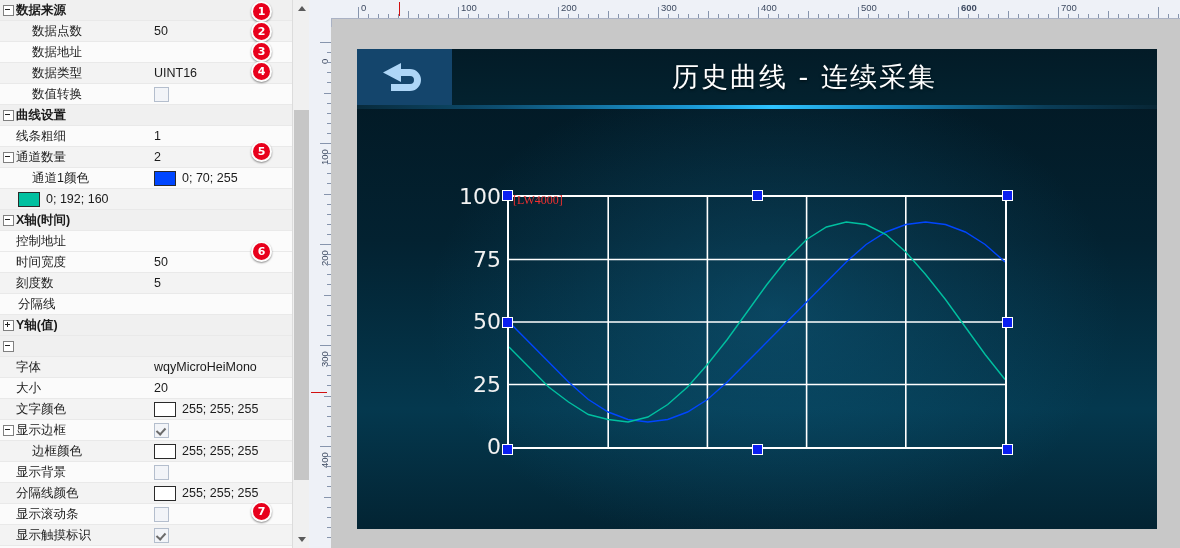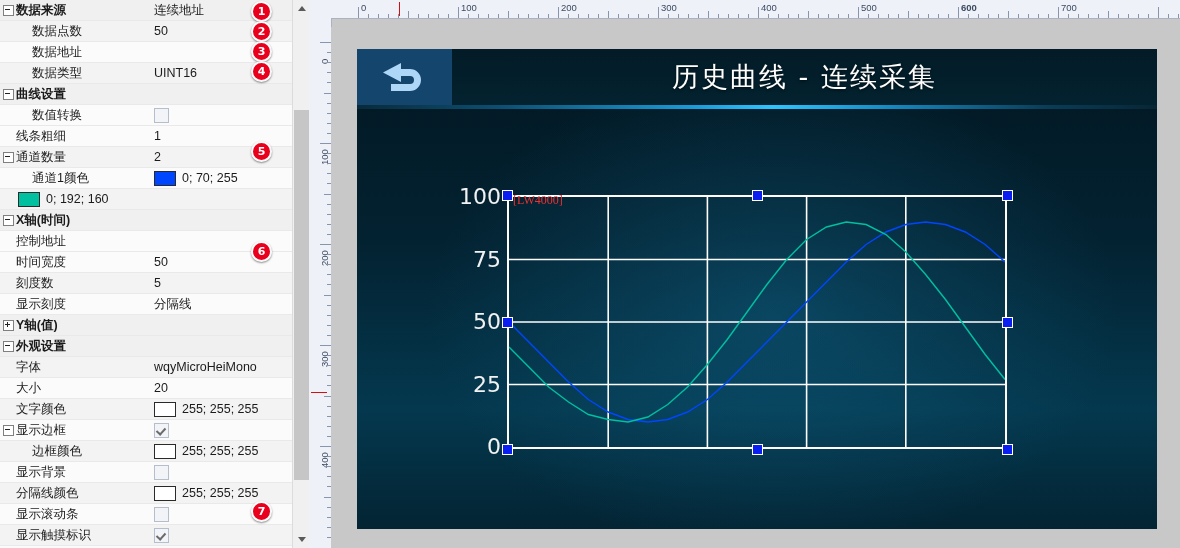--- a/index.html
+++ b/index.html
@@ -179,61 +179,58 @@
 </head>
 <body>
 
 <div id="app">
 
   <div id="prop-panel">
       <div class="badge" style="right: 20px; top: 1px;">1</div>
       <div class="prow group">
         <div class="pexp"><i></i></div>
         <div class="plabel bold">数据来源</div>
-        <div class="pvalue">
-          <span>连续地址</span>
-        </div>
       </div>
       <div class="badge" style="right: 20px; top: 21px;">2</div>
       <div class="prow alt">
         <div class="pexp"></div>
         <div class="plabel ind1">数据点数</div>
         <div class="pvalue">
           <span>50</span>
         </div>
       </div>
       <div class="badge" style="right: 20px; top: 41px;">3</div>
       <div class="prow">
         <div class="pexp"></div>
         <div class="plabel ind1">数据地址</div>
       </div>
       <div class="badge" style="right: 20px; top: 61px;">4</div>
       <div class="prow alt">
         <div class="pexp"></div>
         <div class="plabel ind1">数据类型</div>
         <div class="pvalue">
           <span>UINT16</span>
+        </div>
+      </div>
+      <div class="prow">
+        <div class="pexp"></div>
+        <div class="plabel ind1">数值转换</div>
+        <div class="pvalue">
+          <span class="cbox"></span>
         </div>
       </div>
       <div class="prow group">
         <div class="pexp"><i></i></div>
         <div class="plabel bold">曲线设置</div>
         <div class="pvalue">
           <span></span>
         </div>
       </div>
       <div class="prow">
         <div class="pexp"></div>
-        <div class="plabel ind1">数值转换</div>
-        <div class="pvalue">
-          <span class="cbox"></span>
-        </div>
-      </div>
-      <div class="prow">
-        <div class="pexp"></div>
         <div class="plabel">线条粗细</div>
         <div class="pvalue">
           <span>1</span>
         </div>
       </div>
       <div class="badge" style="right: 20px; top: 141px;">5</div>
       <div class="prow alt">
         <div class="pexp"><i></i></div>
         <div class="plabel">通道数量</div>
         <div class="pvalue">
@@ -279,35 +276,33 @@
       </div>
       <div class="prow alt">
         <div class="pexp"></div>
         <div class="plabel">刻度数</div>
         <div class="pvalue">
           <span>5</span>
         </div>
       </div>
       <div class="prow">
         <div class="pexp"></div>
-        <div class="plabel">显示刻度</div>
         <div class="pvalue">
           <span>分隔线</span>
         </div>
       </div>
       <div class="prow group">
         <div class="pexp"><i class="plus"></i></div>
         <div class="plabel bold">Y轴(值)</div>
         <div class="pvalue">
           <span></span>
         </div>
       </div>
       <div class="prow group">
         <div class="pexp"><i></i></div>
-        <div class="plabel bold">外观设置</div>
         <div class="pvalue">
           <span></span>
         </div>
       </div>
       <div class="prow alt">
         <div class="pexp"></div>
         <div class="plabel">字体</div>
         <div class="pvalue">
           <span>wqyMicroHeiMono</span>
         </div>

